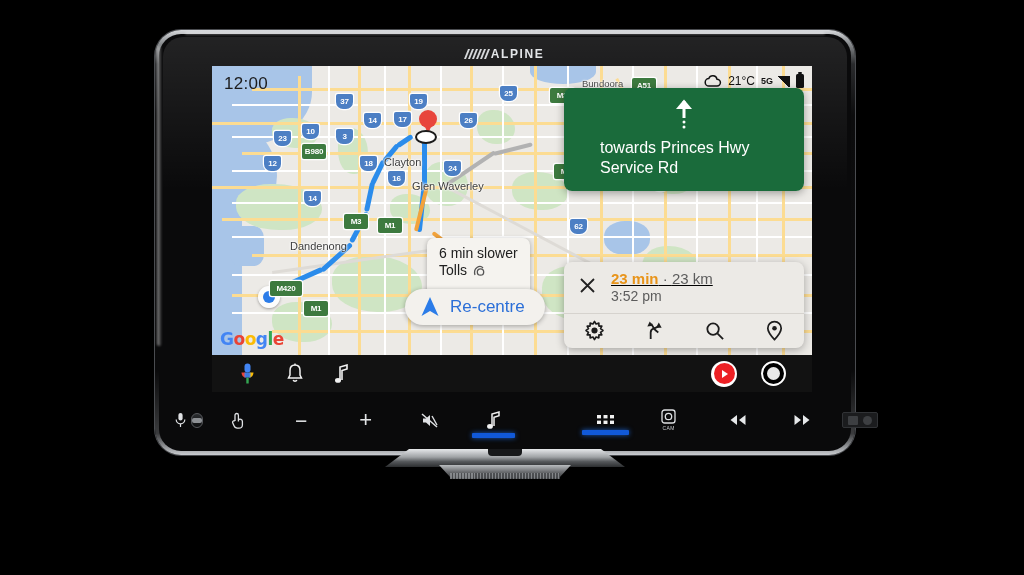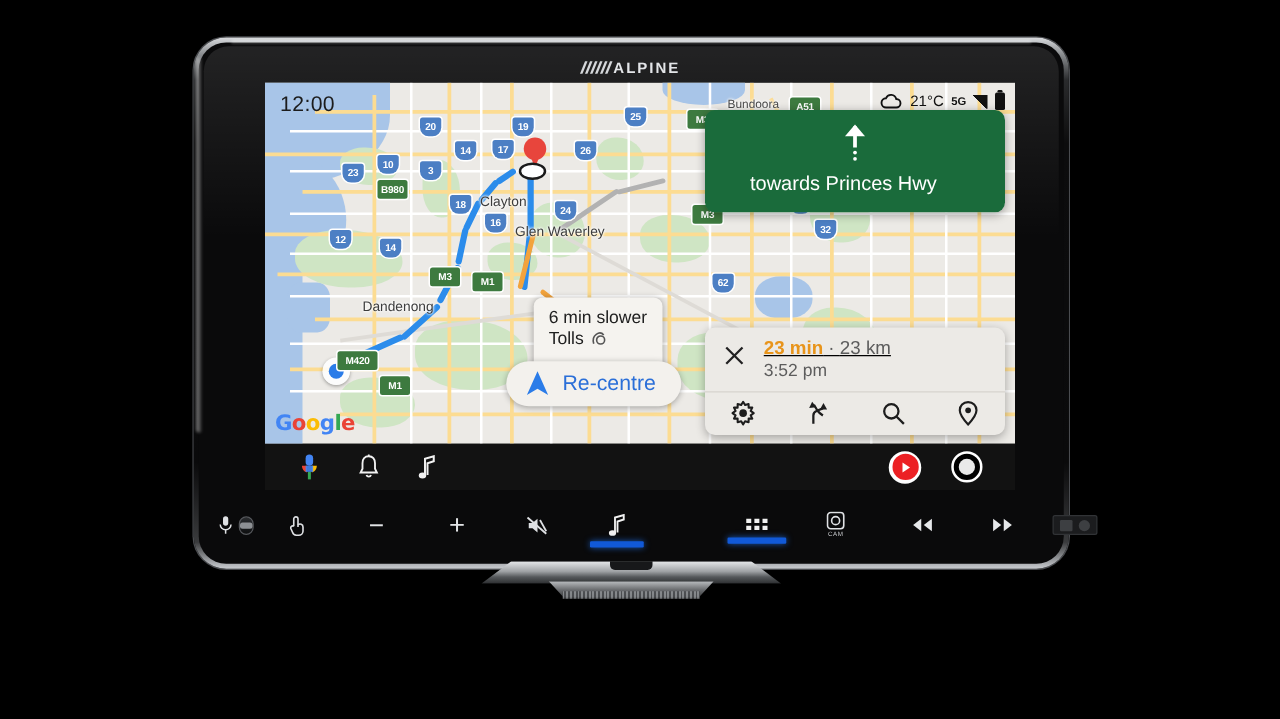--- a/index.html
+++ b/index.html
@@ -493,38 +493,38 @@
           <div class="head"></div>
       </div>
       <div id="route-start"></div>
 
       <div id="user-dot">
           <i></i>
         </div>
 
       <div id="shields-route">
           <div class="shield" style="left: 288px; top: 20px;">25</div>
-          <div class="shield" style="left: 124px; top: 28px;">20</div>
+          <div class="shield" style="left: 124px; top: 28px;">37</div>
           <div class="shield" style="left: 198px; top: 28px;">19</div>
           <div class="shield" style="left: 452px; top: 25px;">30</div>
           <div class="shield" style="left: 152px; top: 47px;">14</div>
           <div class="shield" style="left: 182px; top: 46px;">17</div>
           <div class="shield" style="left: 248px; top: 47px;">26</div>
           <div class="shield" style="left: 90px; top: 58px;">10</div>
           <div class="shield" style="left: 124px; top: 63px;">3</div>
           <div class="shield" style="left: 440px; top: 60px;">34</div>
           <div class="shield" style="left: 404px; top: 48px;">36</div>
           <div class="shield" style="left: 465px; top: 48px;">42</div>
           <div class="shield" style="left: 148px; top: 90px;">18</div>
           <div class="shield" style="left: 232px; top: 95px;">24</div>
           <div class="shield" style="left: 420px; top: 90px;">23</div>
           <div class="shield" style="left: 440px; top: 110px;">32</div>
           <div class="shield" style="left: 92px; top: 125px;">14</div>
           <div class="shield" style="left: 62px; top: 65px;">23</div>
-          <div class="shield" style="left: 52px; top: 90px; margin-top: 28px;">12</div>
+          <div class="shield" style="left: 52px; top: 90px;">12</div>
           <div class="shield" style="left: 176px; top: 105px;">16</div>
           <div class="shield" style="left: 296px; top: 235px;">28</div>
         </div>
       <div id="shields-road">
           <div class="shield green" style="left: 420px; top: 12px;">A51</div>
           <div class="shield green" style="left: 90px; top: 78px;">B980</div>
           <div class="shield green" style="left: 338px; top: 22px;">M3</div>
           <div class="shield green" style="left: 342px; top: 98px;">M3</div>
           <div class="shield green" style="left: 132px; top: 148px;">M3</div>
           <div class="shield green" style="left: 166px; top: 152px;">M1</div>
@@ -561,20 +561,21 @@
         <div id="nav-arrow">
           <svg width="26" height="32" viewBox="0 0 26 32">
             <path d="M13 3 L13 20" stroke="#fff" stroke-width="3" fill="none"></path>
             <path d="M13 1.5 L21 11 L5 11 Z" fill="#fff"></path>
             <circle cx="13" cy="24" r="1.5" fill="#fff"></circle>
             <circle cx="13" cy="29" r="1.5" fill="#fff"></circle>
           </svg>
         </div>
         <div id="nav-text">
           <div>towards Princes Hwy</div>
+          <div>Service Rd</div>
         </div>
       </div>
     </div>
 
     <div id="toll-card">
       <div class="l1">6 min slower</div>
       <div class="l2">
         <span>Tolls</span>
         <svg width="14" height="13" viewBox="0 0 14 13">
           <path d="M3 11 Q1.5 6 5 3.5 Q8.5 1 11 4" stroke="#555" stroke-width="1.3" fill="none"></path>

